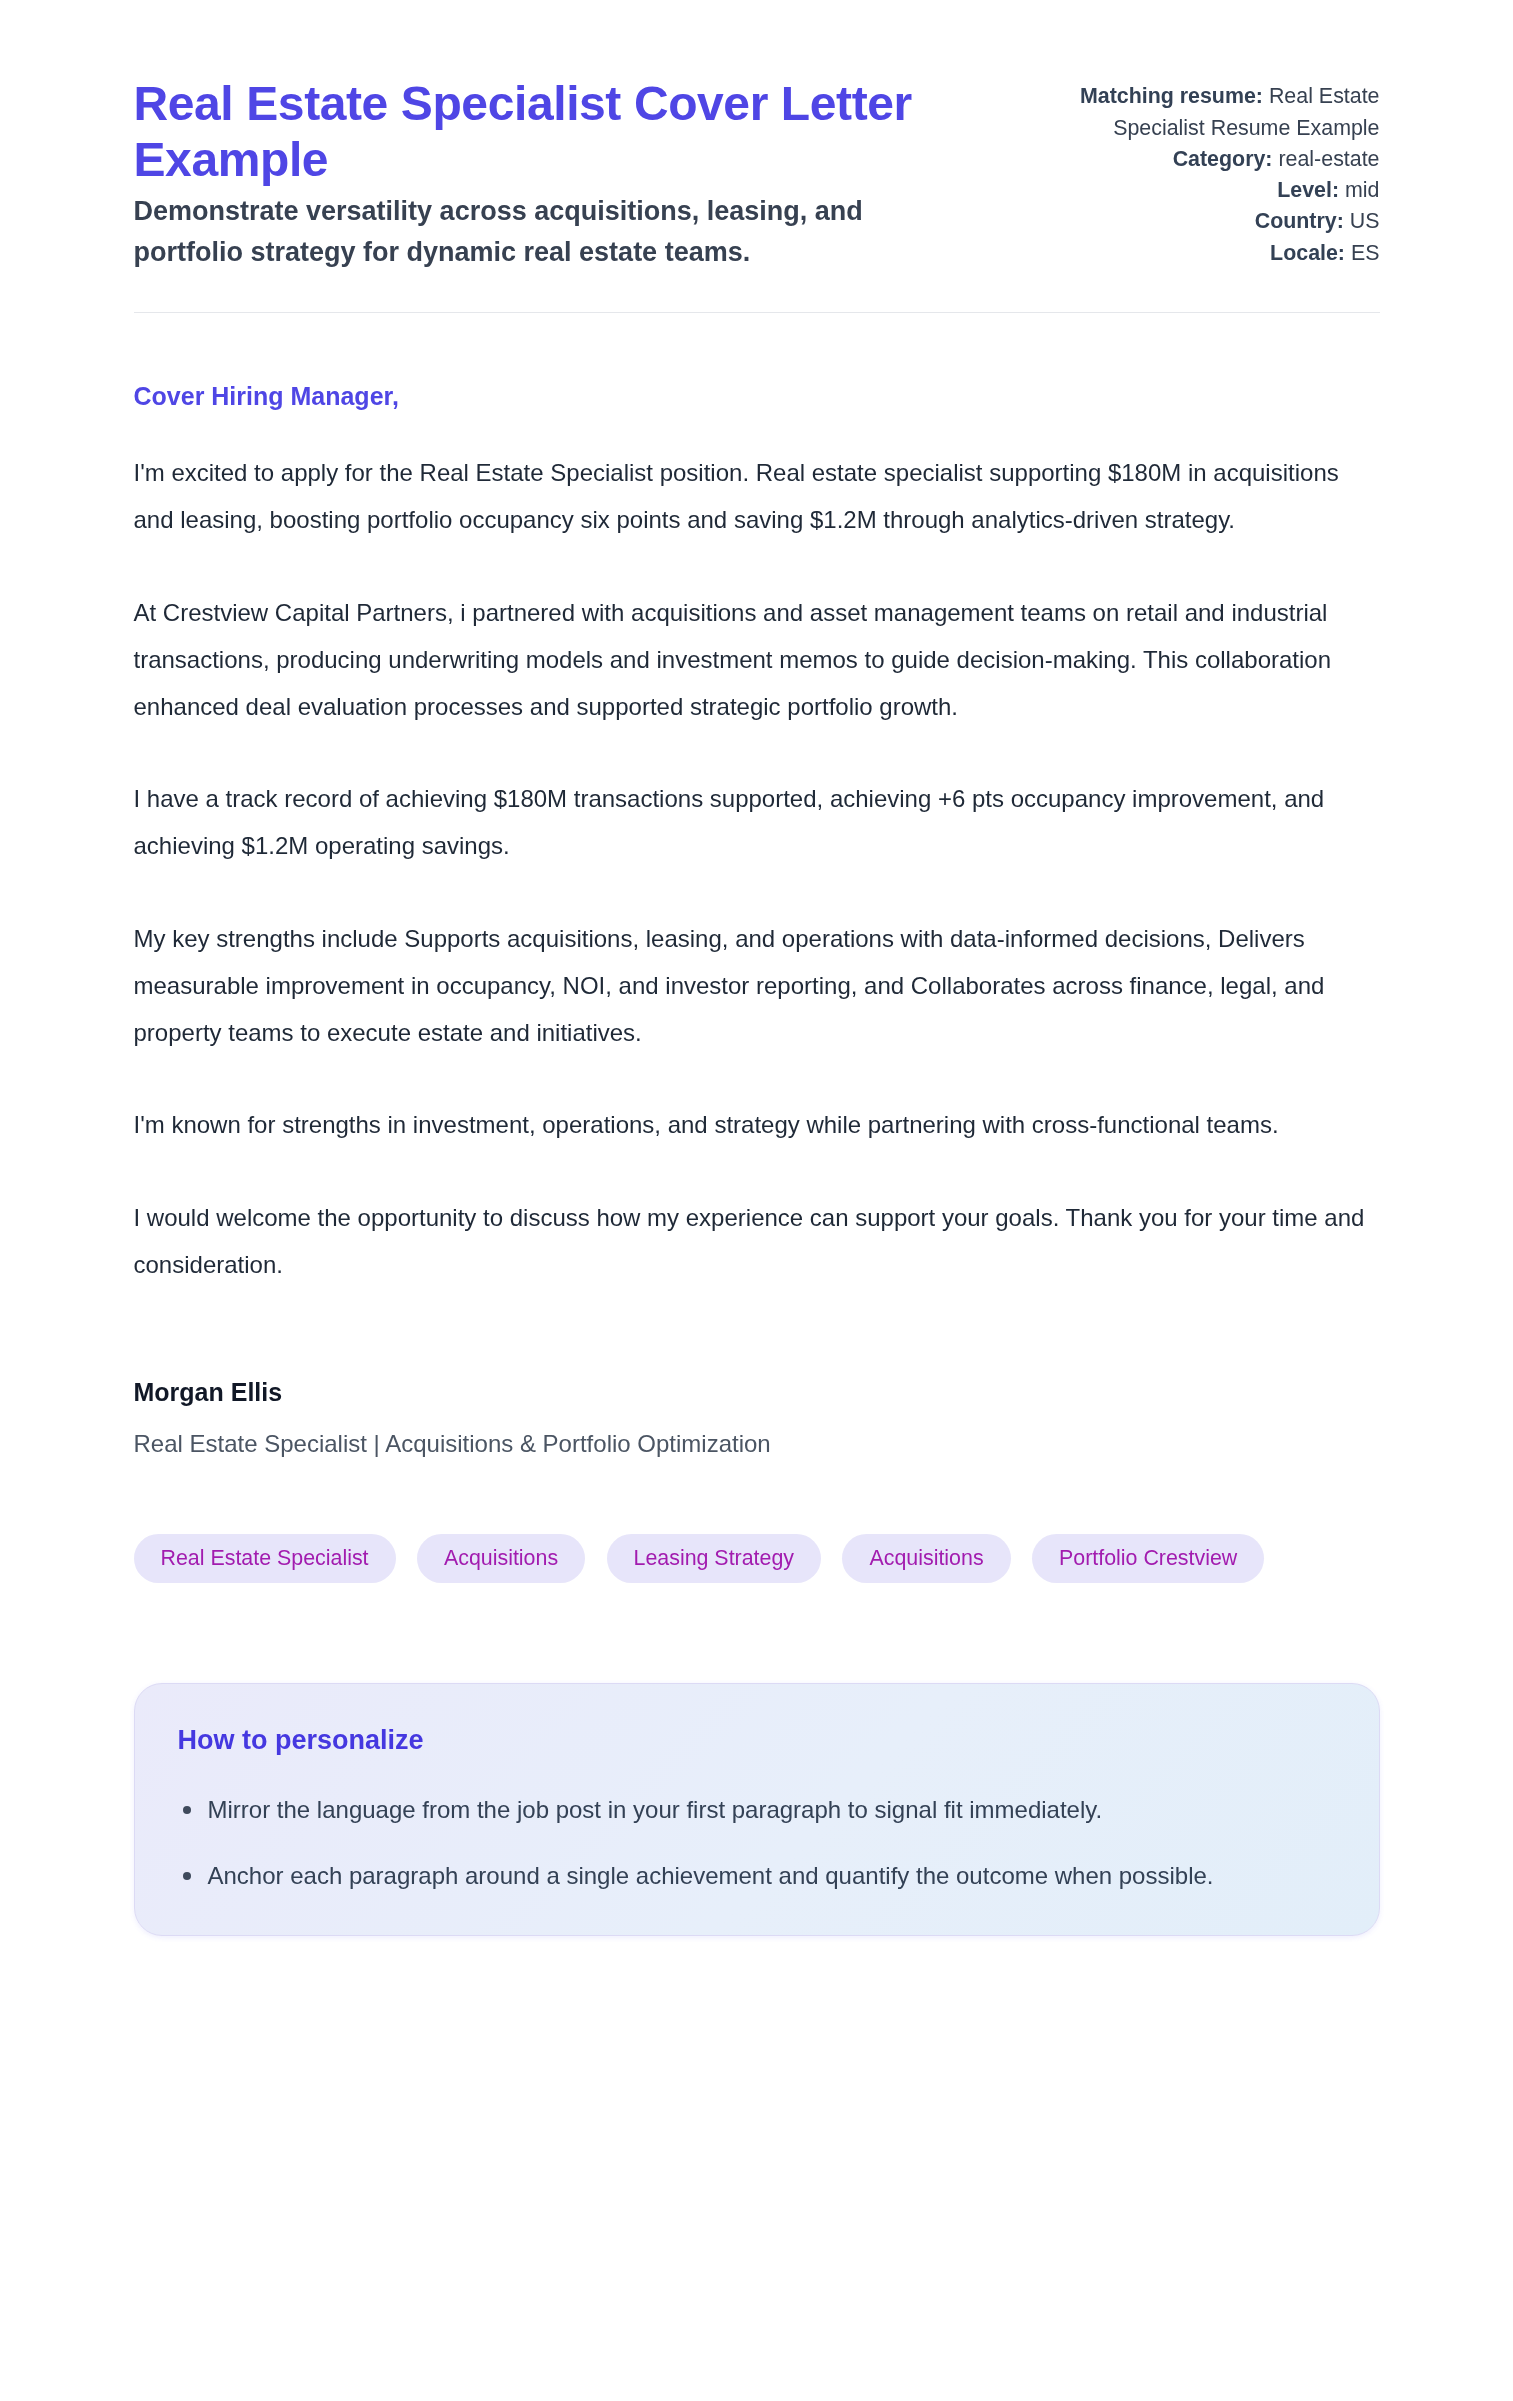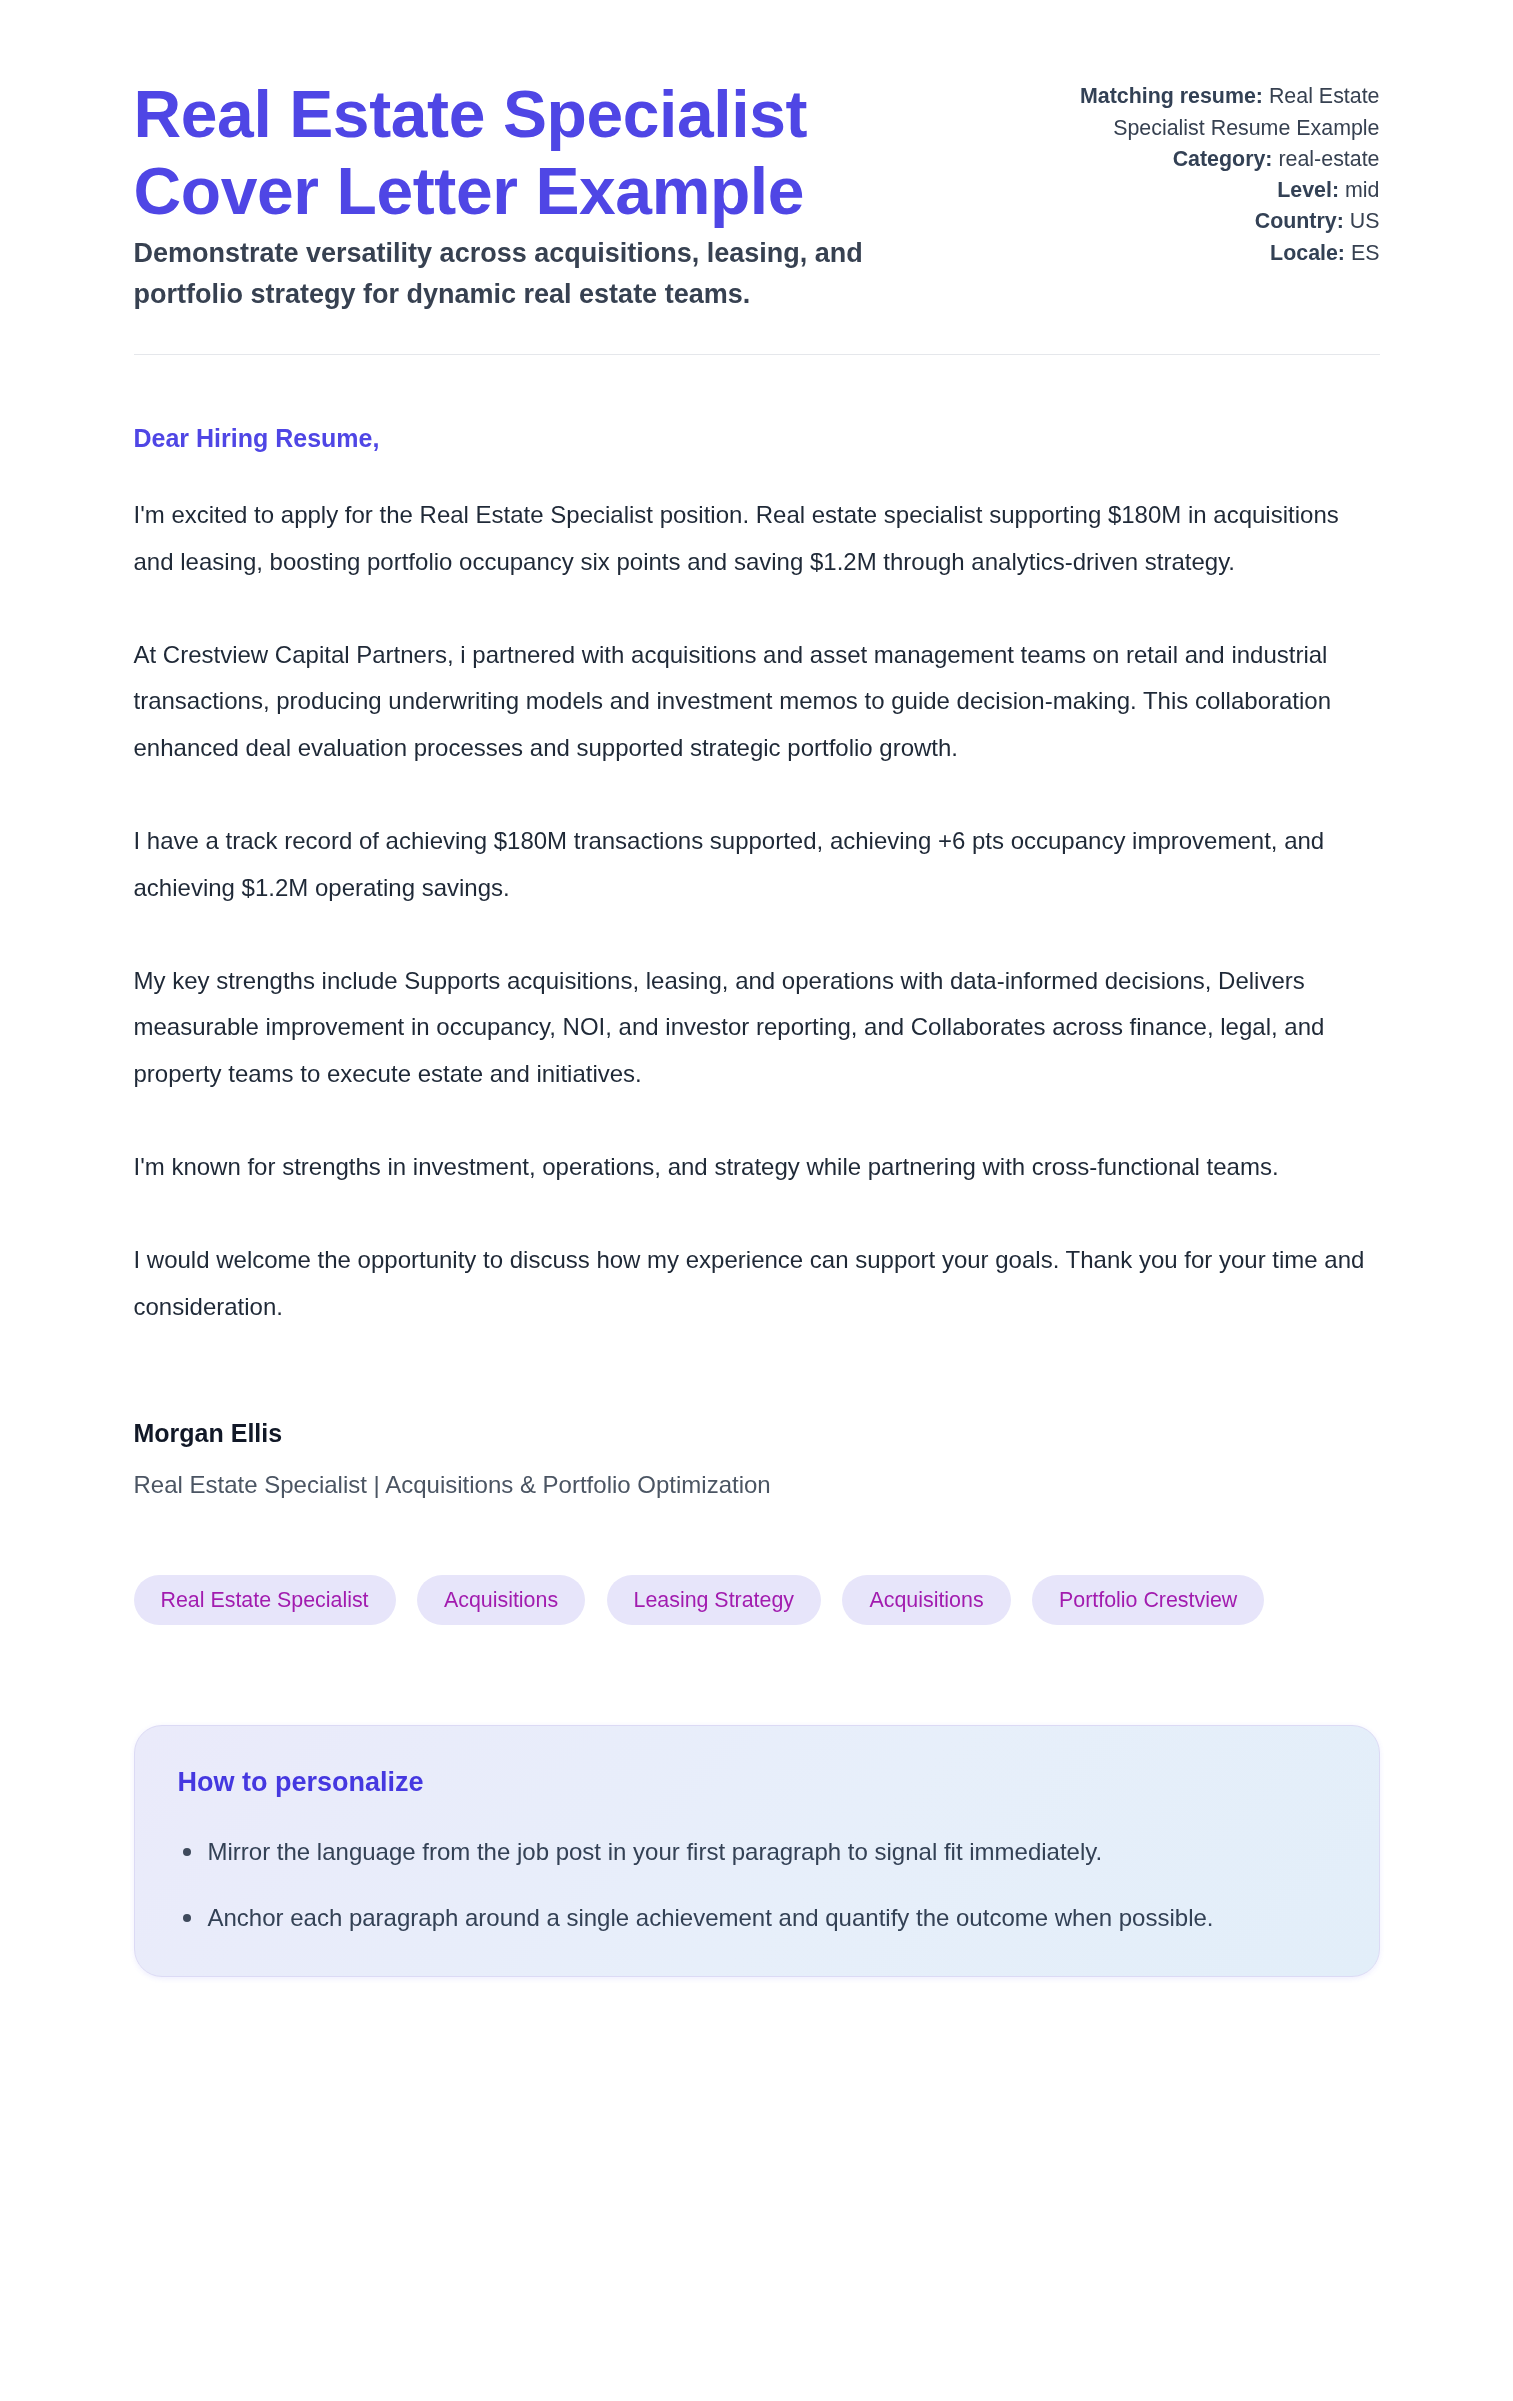--- a/index.html
+++ b/index.html
@@ -16,21 +16,21 @@
     padding-top: 76px;
   }
   
   .header {
     display: flex;
     justify-content: space-between;
     align-items: flex-start;
   }
   .header-left { max-width: 819px; }
   .page-title {
-    font-size: 66px;
+    font-size: 48px;
     line-height: 1.16;
     font-weight: 700;
     color: #4f46e5;
     letter-spacing: -0.4px;
   }
   .page-subtitle {
     margin-top: 4px;
     font-size: 27px;
     line-height: 1.5;
     font-weight: 700;
@@ -152,21 +152,21 @@
         <span class="meta-row"><span class="meta-label">Level:</span>&nbsp;<span class="meta-value">mid</span></span>
 
         <span class="meta-row"><span class="meta-label">Country:</span>&nbsp;<span class="meta-value">US</span></span>
 
         <span class="meta-row"><span class="meta-label">Locale:</span>&nbsp;<span class="meta-value">ES</span></span>
       </div>
   </div>
 
   <div class="divider"></div>
 
-  <div class="salutation">Dear Hiring Resume,</div>
+  <div class="salutation">Cover Hiring Manager,</div>
 
   <div>
 
       <p class="letter-paragraph first">I'm excited to apply for the Real Estate Specialist position. Real estate specialist supporting $180M in acquisitions and leasing, boosting portfolio occupancy six points and saving $1.2M through analytics-driven strategy.</p>
 
       <p class="letter-paragraph">At Crestview Capital Partners, i partnered with acquisitions and asset management teams on retail and industrial transactions, producing underwriting models and investment memos to guide decision-making. This collaboration enhanced deal evaluation processes and supported strategic portfolio growth.</p>
 
       <p class="letter-paragraph">I have a track record of achieving $180M transactions supported, achieving +6 pts occupancy improvement, and achieving $1.2M operating savings.</p>
 
       <p class="letter-paragraph">My key strengths include Supports acquisitions, leasing, and operations with data-informed decisions, Delivers measurable improvement in occupancy, NOI, and investor reporting, and Collaborates across finance, legal, and property teams to execute estate and initiatives.</p>

